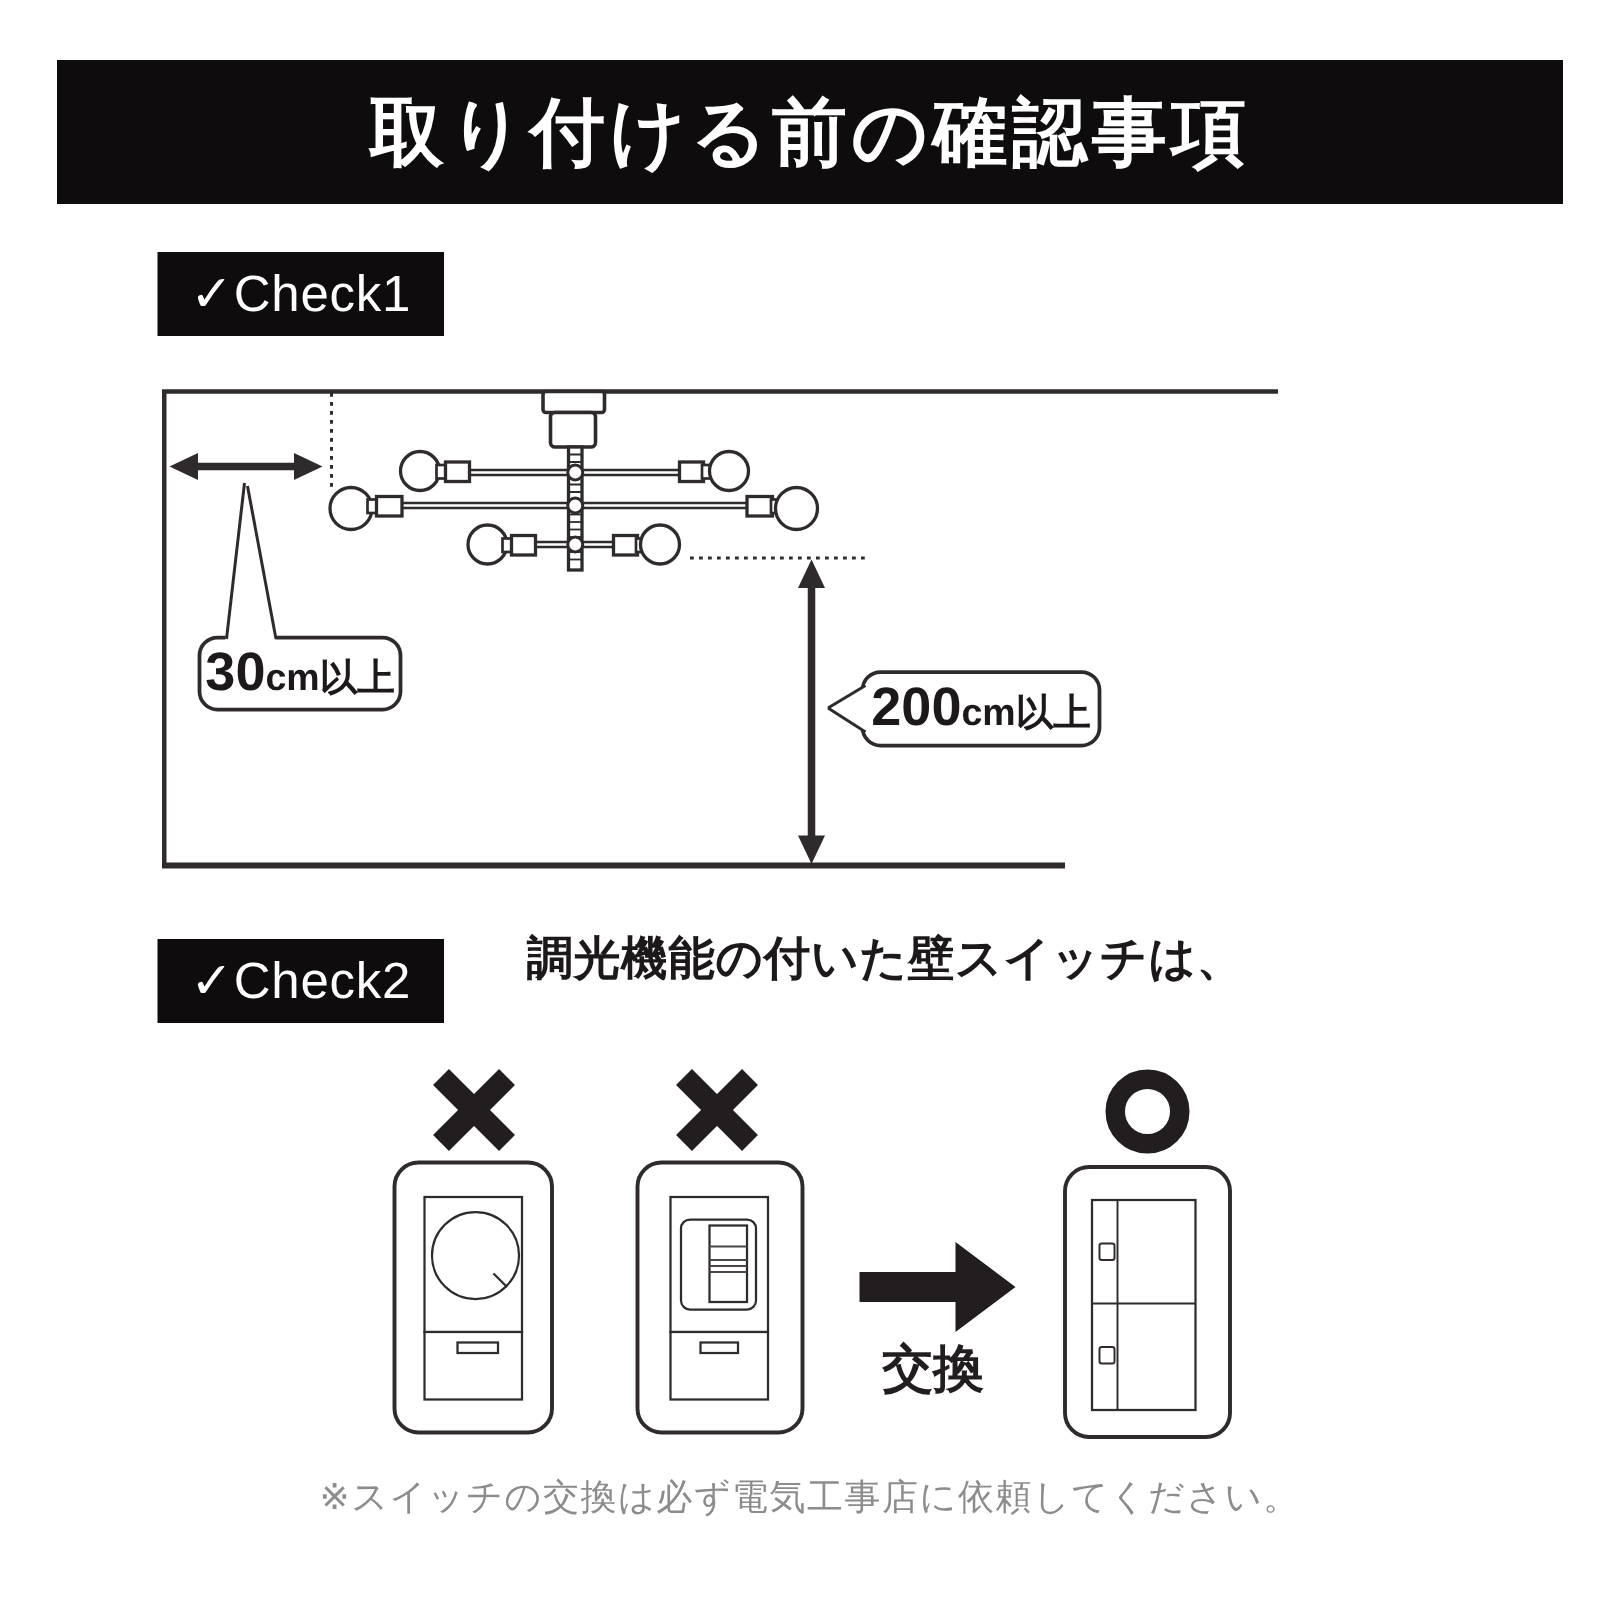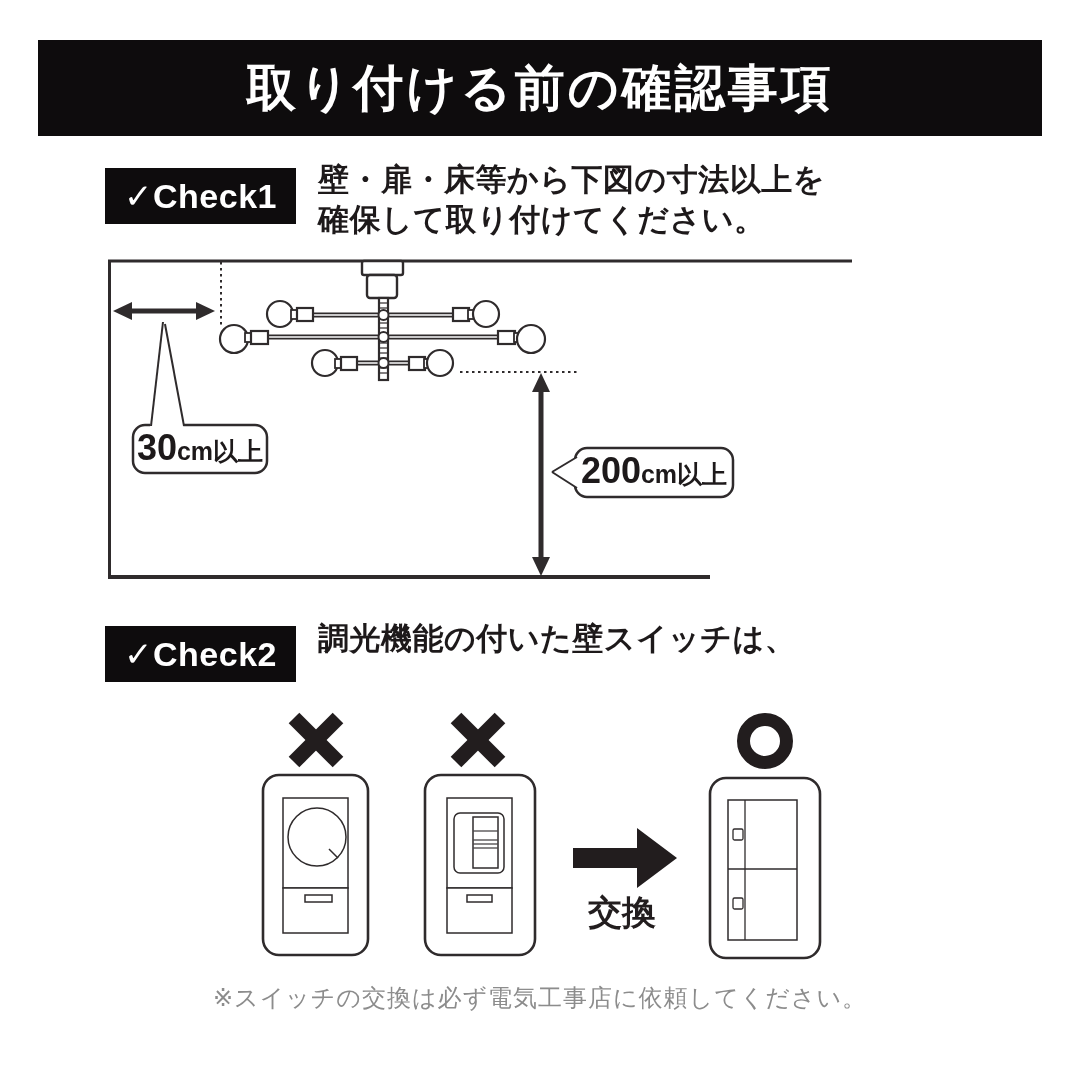--- a/index.html
+++ b/index.html
@@ -10,30 +10,30 @@
   .header-bar{
     position:absolute;left:38px;top:40px;width:1004px;height:96px;
     background:#0e0c0d;display:flex;align-items:center;justify-content:center;
   }
   .header-bar .title{
     color:#ffffff;font-size:50px;font-weight:bold;letter-spacing:3px;white-space:nowrap;
   }
   .check-badge{
     position:absolute;left:105px;width:191px;height:56px;background:#0e0c0d;
     display:flex;align-items:center;justify-content:center;
-    color:#ffffff;font-size:34px;font-weight:bold;letter-spacing:0.5px;
+    color:#ffffff;font-size:34px;font-weight:normal;letter-spacing:0.5px;
   }
   .check-text{
     position:absolute;left:318px;font-size:31px;font-weight:bold;line-height:40px;
     color:#1d191a;white-space:nowrap;letter-spacing:0.5px;
   }
   #check1-badge{top:168px;}
   #check1-text{top:160px;}
   #check2-badge{top:626px;}
-  #check2-text{top:619px;}
+  #check2-text{top:619px;margin-left:33px;}
   .diagram-svg{position:absolute;left:0;top:245px;width:1080px;height:345px;}
   .switches-svg{position:absolute;left:0;top:700px;width:1080px;height:270px;}
   .footnote{
     position:absolute;left:0;top:982px;width:1080px;text-align:center;
     font-size:24px;color:#8c8c8c;letter-spacing:1px;white-space:nowrap;
   }
   .ln{stroke:#2f2b2c;fill:none;}
   .shape{stroke:#2f2b2c;fill:#ffffff;}
   .bubble-label{fill:#1d191a;font-family:"Liberation Sans","DejaVu Sans",sans-serif;}
   .svg-label{fill:#221d1e;font-family:"Liberation Sans","DejaVu Sans",sans-serif;font-weight:bold;}
@@ -42,24 +42,20 @@
 <body>
 
 <div class="page">
 
   <div class="header-bar">
     <span class="title">取り付ける前の確認事項</span>
   </div>
 
   <div class="check-badge" id="check1-badge">
     <span>✓Check1</span>
-  </div>
-  <div class="check-text" id="check1-text">
-    <div>壁・扉・床等から下図の寸法以上を</div>
-    <div>確保して取り付けてください。</div>
   </div>
 
   <svg class="diagram-svg" viewBox="0 245 1080 345">
 
     <g>
       <path class="ln" d="M108 261 H852" stroke-width="3"></path>
       <path class="ln" d="M109.5 261 V577" stroke-width="3"></path>
       <path class="ln" d="M108 577 H710" stroke-width="4"></path>
     </g>
 

